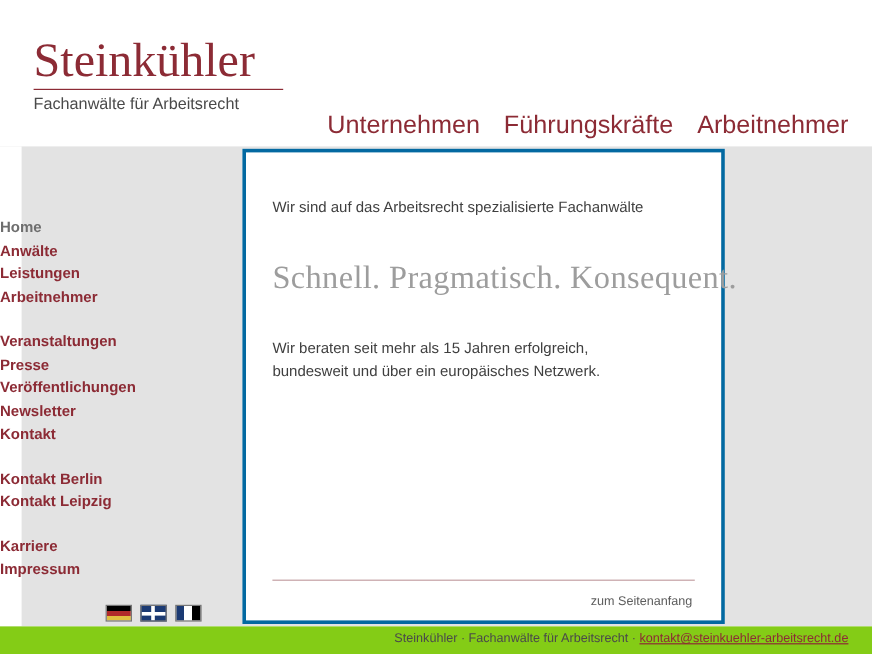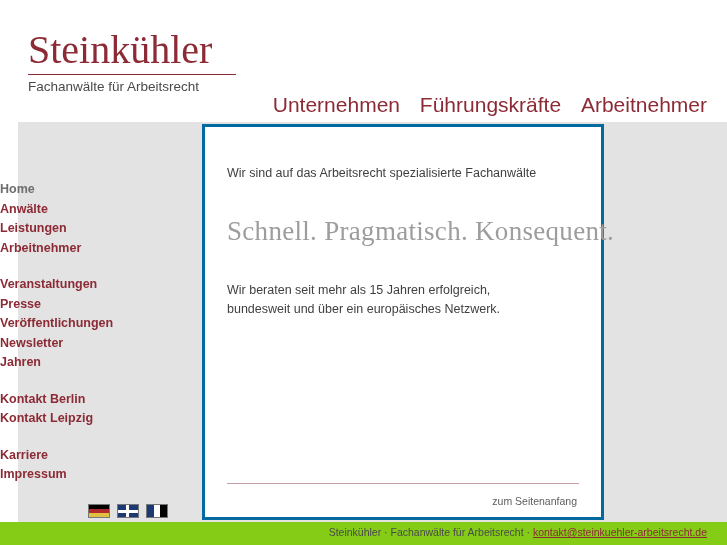--- a/index.html
+++ b/index.html
@@ -261,21 +261,21 @@
     <a href="#" class="side-item">Anwälte</a>
     <a href="#" class="side-item">Leistungen</a>
     <a href="#" class="side-item">Arbeitnehmer</a>
 
     <div class="side-gap"></div>
 
     <a href="#" class="side-item">Veranstaltungen</a>
     <a href="#" class="side-item">Presse</a>
     <a href="#" class="side-item">Veröffentlichungen</a>
     <a href="#" class="side-item">Newsletter</a>
-    <a href="#" class="side-item">Jahren</a>
+    <a href="#" class="side-item">Kontakt</a>
 
     <div class="side-gap"></div>
 
     <a href="#" class="side-item">Kontakt Berlin</a>
     <a href="#" class="side-item">Kontakt Leipzig</a>
 
     <div class="side-gap"></div>
 
     <a href="#" class="side-item">Karriere</a>
     <a href="#" class="side-item">Impressum</a>

